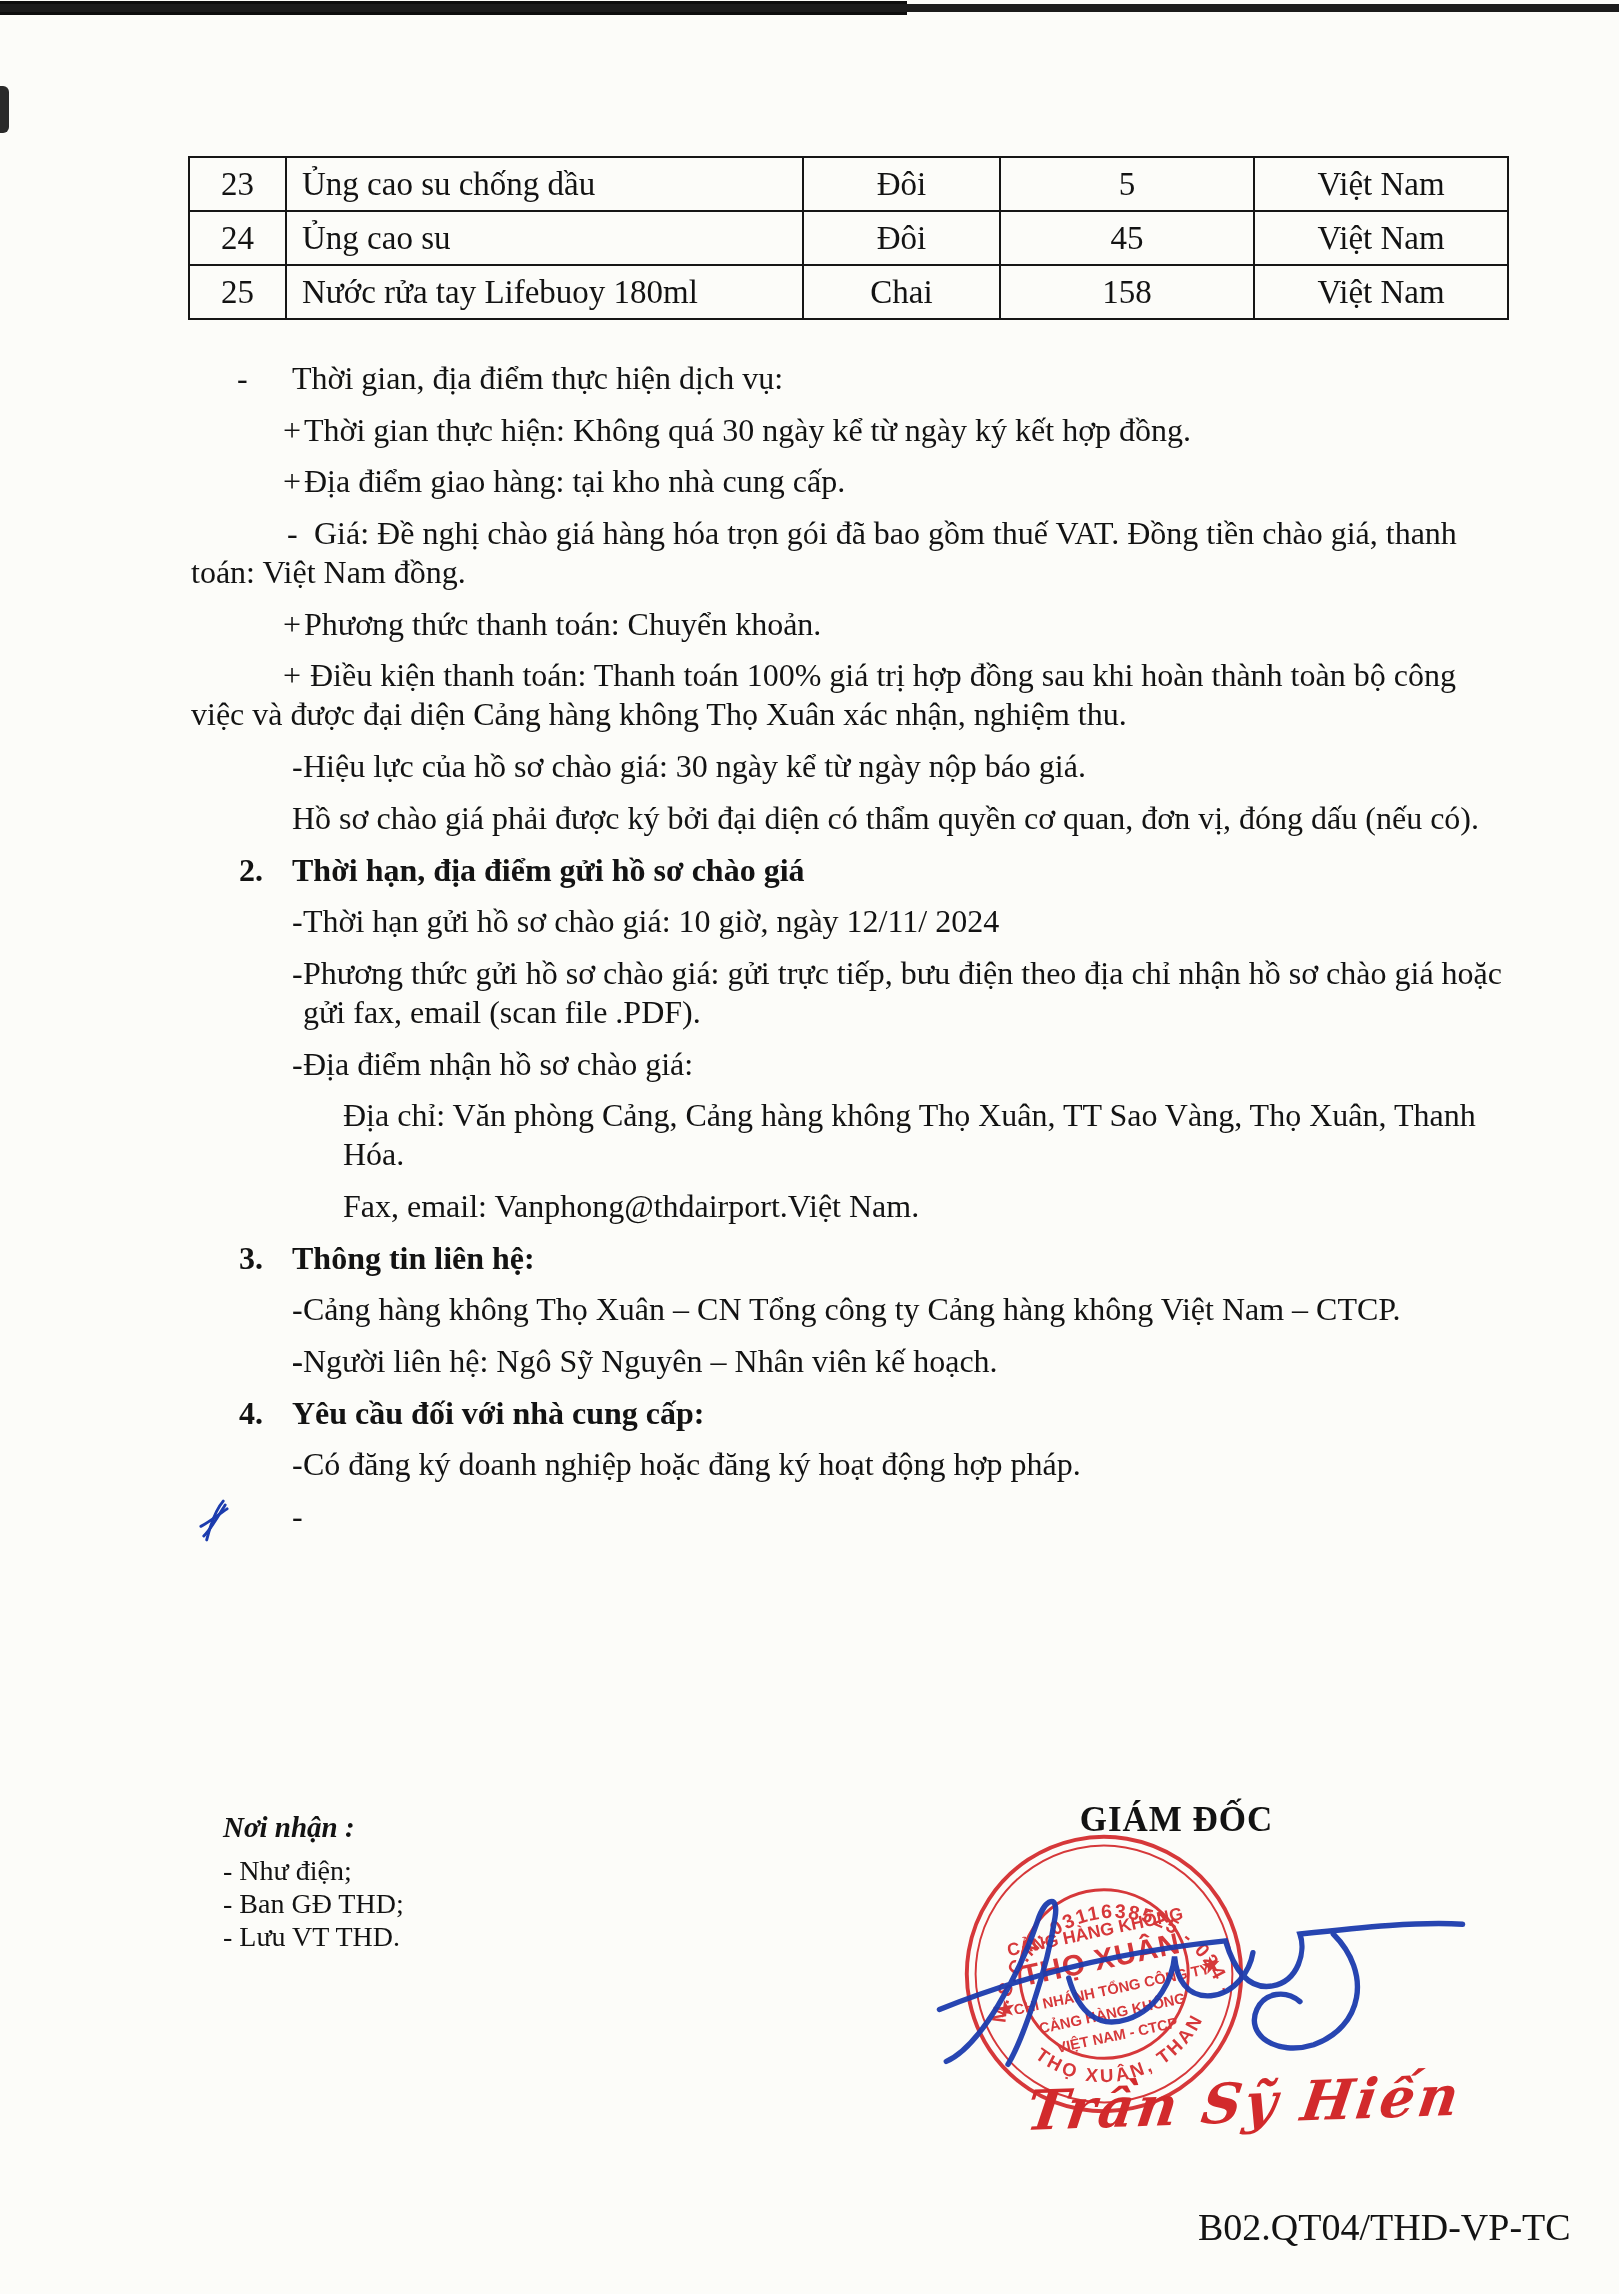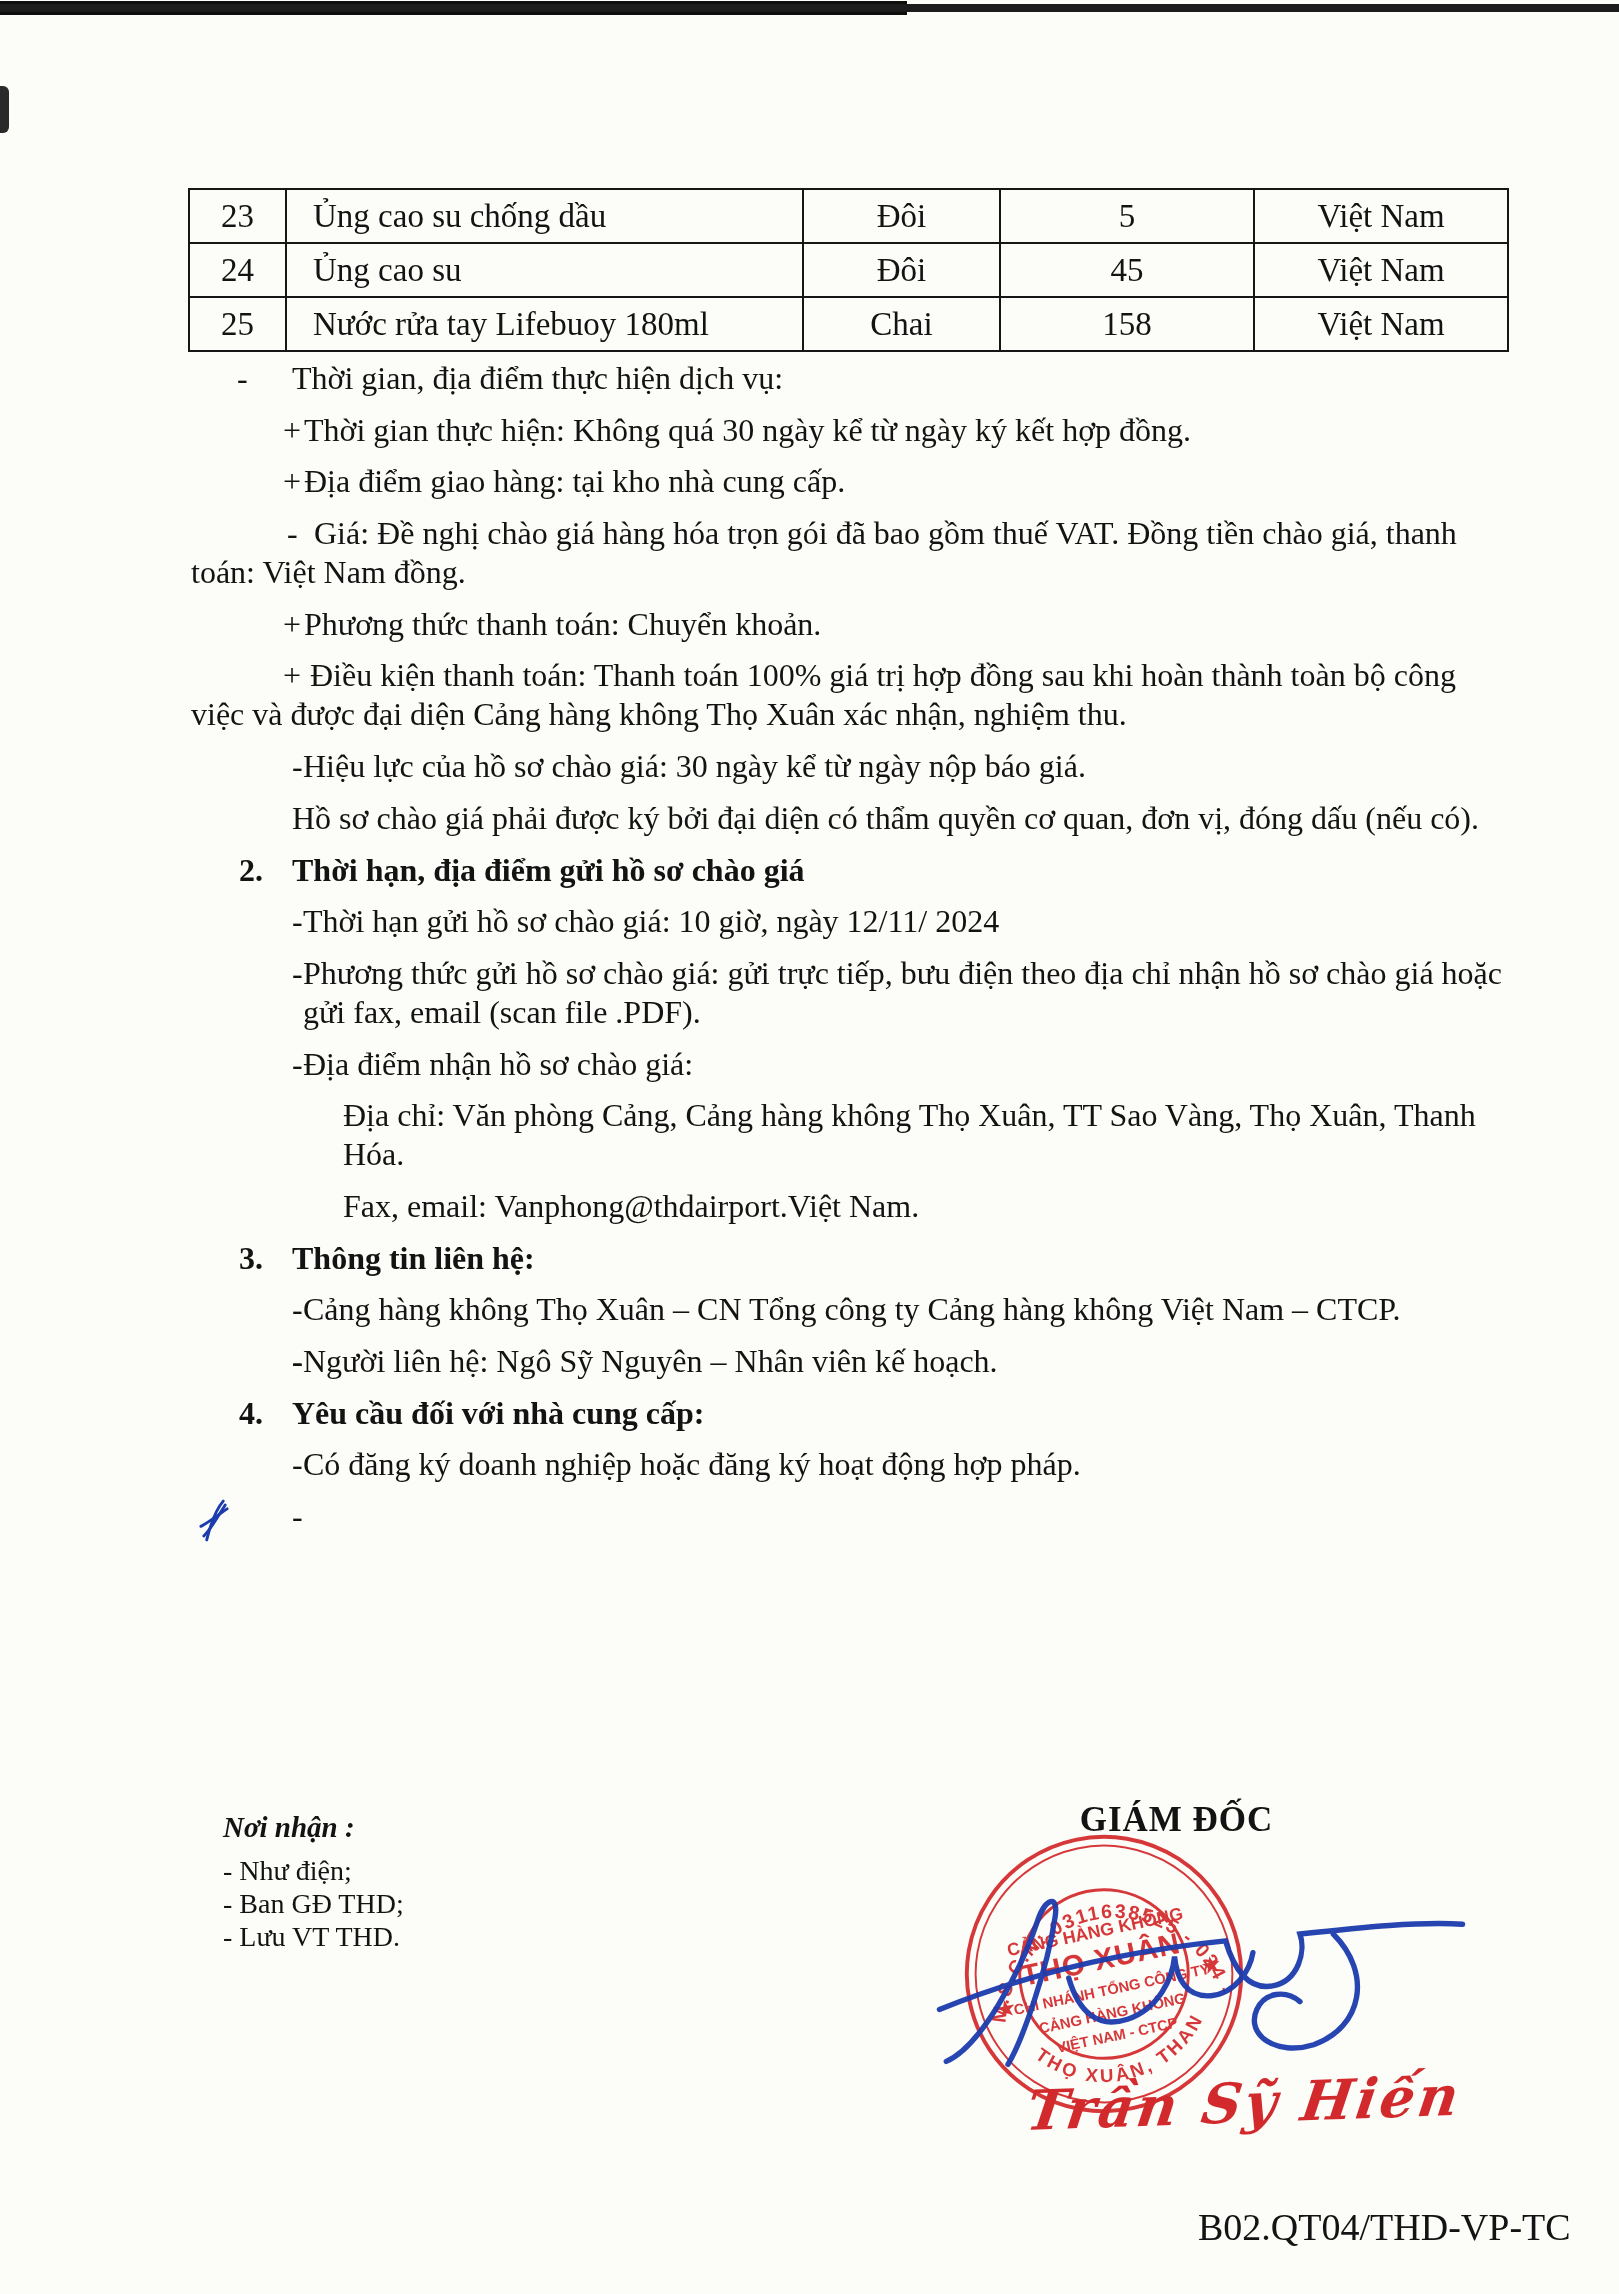--- a/index.html
+++ b/index.html
@@ -7,29 +7,29 @@
     position:relative; width:1619px; height:2295px; margin:0 auto;
     background:#fcfcf9; overflow:hidden;
     font-family:"Liberation Serif", serif; color:#131313;
   }
   
   .scan-bar{position:absolute;left:0;top:3.9px;width:100%;height:7.8px;background:#1c1c1c;}
   .scan-bar-left{position:absolute;left:0;top:1px;width:56%;height:13.7px;background:#0e0e0e;}
   .scan-blob{position:absolute;left:0;top:86px;width:8.8px;height:47px;background:#2a2a2a;border-radius:0 5.9px 5.9px 0;}
   
   .items-table{
-    position:absolute; left:188px; top:188px; width:1318px;
+    position:absolute; left:188px; top:156px; width:1318px;
     border-collapse:collapse; table-layout:fixed;
   }
   .items-table td{
     border:2.9px solid #161616; height:52px;
     font-size:33px; text-align:center; vertical-align:middle;
     padding:0; overflow:hidden; white-space:nowrap;
   }
-  .items-table td.c-name{text-align:left; padding-left:26px;}
+  .items-table td.c-name{text-align:left; padding-left:15px;}
   .col-no{width:97px}.col-name{width:517px}.col-unit{width:197px}.col-qty{width:254px}.col-origin{width:254px}
   
   .body-text{
     position:absolute; left:191px; top:359px; width:1319px;
     font-size:32px; line-height:39px;
   }
   .par{position:relative; margin:0 0 12.7px 0;}
   .par .mk{position:absolute; top:0;}
   .t-dash1 .mk{left:46px}   .t-dash1 .tx{display:block; margin-left:101px}
   .t-plus  .mk{left:92px}   .t-plus  .tx{display:block; margin-left:113px}

